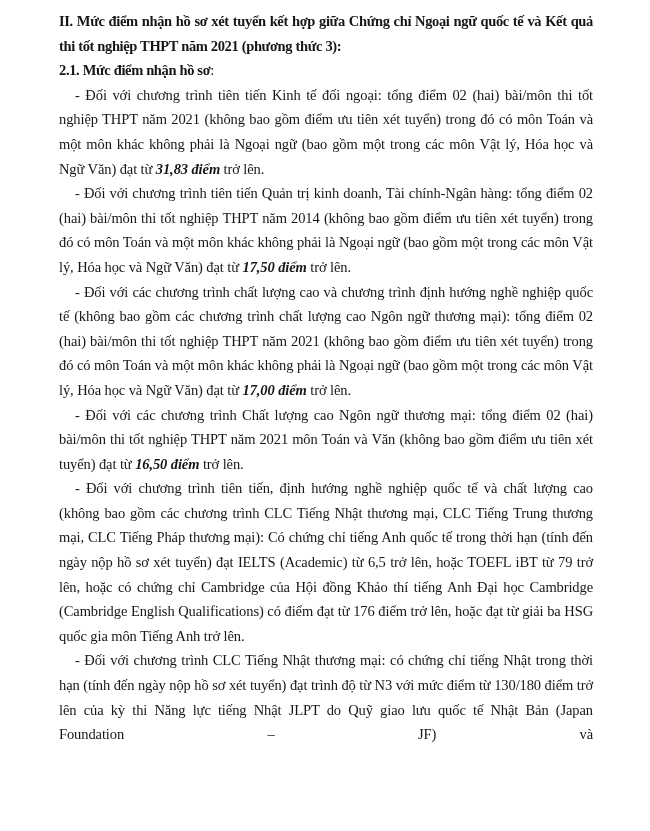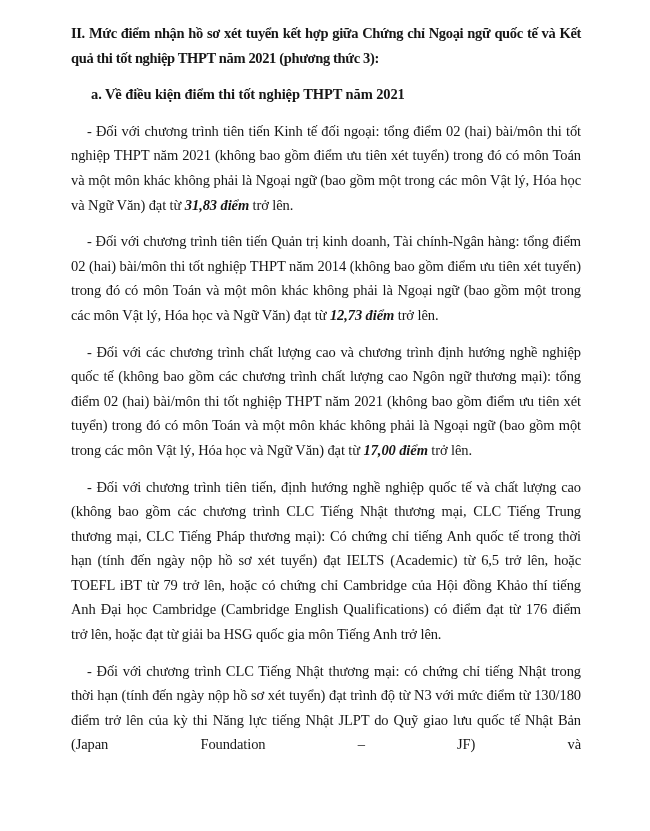--- a/index.html
+++ b/index.html
@@ -15,21 +15,21 @@
     box-sizing: border-box;
     padding: 9px 57px 0 59px;
     overflow: hidden;
     font-family: "Liberation Serif", "DejaVu Serif", serif;
     font-size: 14.5px;
     line-height: 24.6px;
     letter-spacing: -0.1px;
     color: #161616;
   }
   .para {
-    margin: 12px;
+    margin: 0;
     text-align: justify;
   }
   .para.title {
     text-indent: 0;
     letter-spacing: -0.35px;
   }
   .para.heading {
     text-indent: 20px;
   }
   .para.bullet {
@@ -43,20 +43,21 @@
   }
   .b { font-weight: bold; }
   .i { font-style: italic; }
 </style>
 </head>
 <body>
 
 <div class="page">
   <div>
       <p class="para title"><span class="b">II. Mức điểm nhận hồ sơ xét tuyển kết hợp giữa Chứng chỉ Ngoại ngữ quốc tế và Kết quả thi tốt nghiệp THPT năm 2021 (phương thức 3):</span></p>
-      <p class="para heading"><span class="b">a. Về điều kiện điểm thi tốt nghiệp THPT năm 2021</span></p>
+      <p class="para title"><span class="b">2.1. Mức điểm nhận hồ sơ</span><span>:</span></p>
       <p class="para bullet"><span>- Đối với chương trình tiên tiến Kinh tế đối ngoại: tổng điểm 02 (hai) bài/môn thi tốt nghiệp THPT năm 2021 (không bao gồm điểm ưu tiên xét tuyển) trong đó có môn Toán và một môn khác không phải là Ngoại ngữ (bao gồm một trong các môn Vật lý, Hóa học và Ngữ Văn) đạt từ </span><span class="b i">31,83 điểm</span><span> trở lên.</span></p>
-      <p class="para bullet"><span>- Đối với chương trình tiên tiến Quản trị kinh doanh, Tài chính-Ngân hàng: tổng điểm 02 (hai) bài/môn thi tốt nghiệp THPT năm 2014 (không bao gồm điểm ưu tiên xét tuyển) trong đó có môn Toán và một môn khác không phải là Ngoại ngữ (bao gồm một trong các môn Vật lý, Hóa học và Ngữ Văn) đạt từ </span><span class="b i">12,73 điểm</span><span> trở lên.</span></p>
+      <p class="para bullet"><span>- Đối với chương trình tiên tiến Quản trị kinh doanh, Tài chính-Ngân hàng: tổng điểm 02 (hai) bài/môn thi tốt nghiệp THPT năm 2014 (không bao gồm điểm ưu tiên xét tuyển) trong đó có môn Toán và một môn khác không phải là Ngoại ngữ (bao gồm một trong các môn Vật lý, Hóa học và Ngữ Văn) đạt từ </span><span class="b i">17,50 điểm</span><span> trở lên.</span></p>
       <p class="para bullet"><span>- Đối với các chương trình chất lượng cao và chương trình định hướng nghề nghiệp quốc tế (không bao gồm các chương trình chất lượng cao Ngôn ngữ thương mại): tổng điểm 02 (hai) bài/môn thi tốt nghiệp THPT năm 2021 (không bao gồm điểm ưu tiên xét tuyển) trong đó có môn Toán và một môn khác không phải là Ngoại ngữ (bao gồm một trong các môn Vật lý, Hóa học và Ngữ Văn) đạt từ </span><span class="b i">17,00 điểm</span><span> trở lên.</span></p>
+      <p class="para bullet"><span>- Đối với các chương trình Chất lượng cao Ngôn ngữ thương mại: tổng điểm 02 (hai) bài/môn thi tốt nghiệp THPT năm 2021 môn Toán và Văn (không bao gồm điểm ưu tiên xét tuyển) đạt từ </span><span class="b i">16,50 điểm</span><span> trở lên.</span></p>
       <p class="para bullet"><span>- Đối với chương trình tiên tiến, định hướng nghề nghiệp quốc tế và chất lượng cao (không bao gồm các chương trình CLC Tiếng Nhật thương mại, CLC Tiếng Trung thương mại, CLC Tiếng Pháp thương mại): Có chứng chỉ tiếng Anh quốc tế trong thời hạn (tính đến ngày nộp hồ sơ xét tuyển) đạt IELTS (Academic) từ 6,5 trở lên, hoặc TOEFL iBT từ 79 trở lên, hoặc có chứng chỉ Cambridge của Hội đồng Khảo thí tiếng Anh Đại học Cambridge (Cambridge English Qualifications) có điểm đạt từ 176 điểm trở lên, hoặc đạt từ giải ba HSG quốc gia môn Tiếng Anh trở lên.</span></p>
       <p class="para bullet last-justify"><span>- Đối với chương trình CLC Tiếng Nhật thương mại: có chứng chỉ tiếng Nhật trong thời hạn (tính đến ngày nộp hồ sơ xét tuyển) đạt trình độ từ N3 với mức điểm từ 130/180 điểm trở lên của kỳ thi Năng lực tiếng Nhật JLPT do Quỹ giao lưu quốc tế Nhật Bản (Japan Foundation – JF) và</span></p>
     </div>
 </div>
 
 </body></html>

